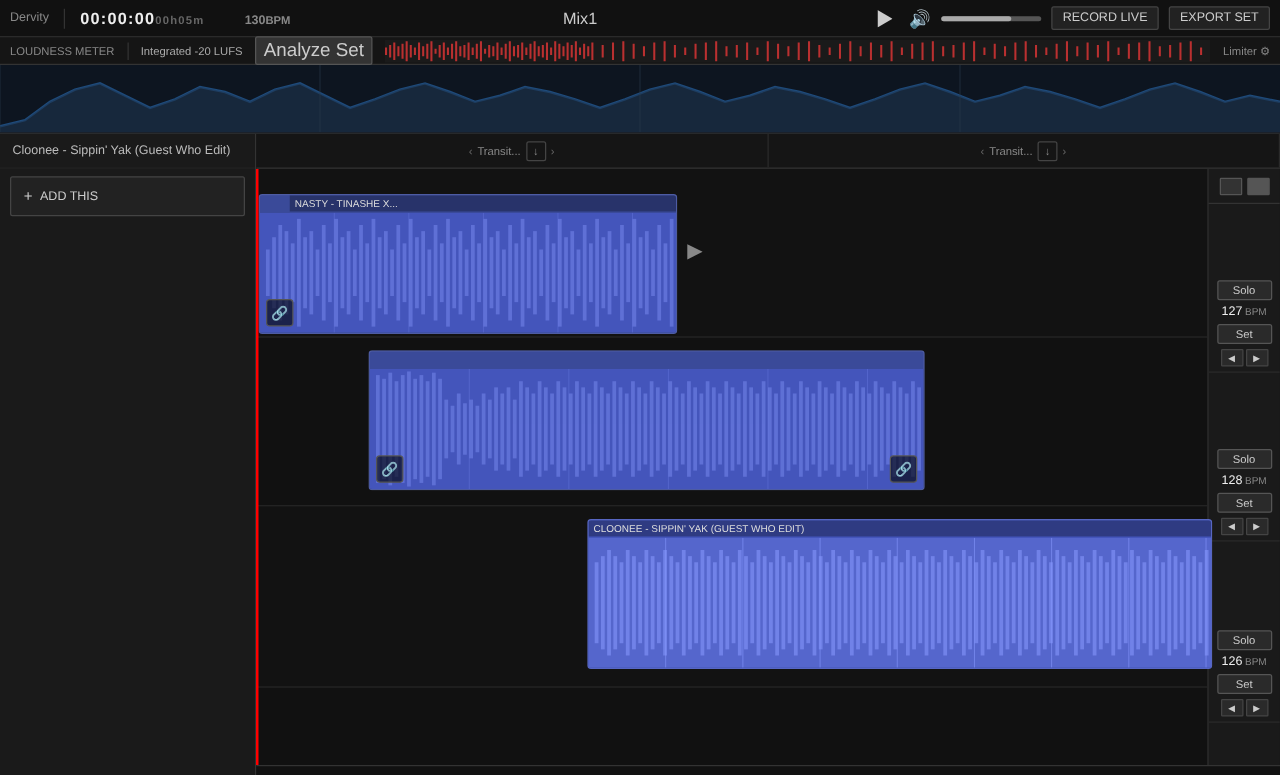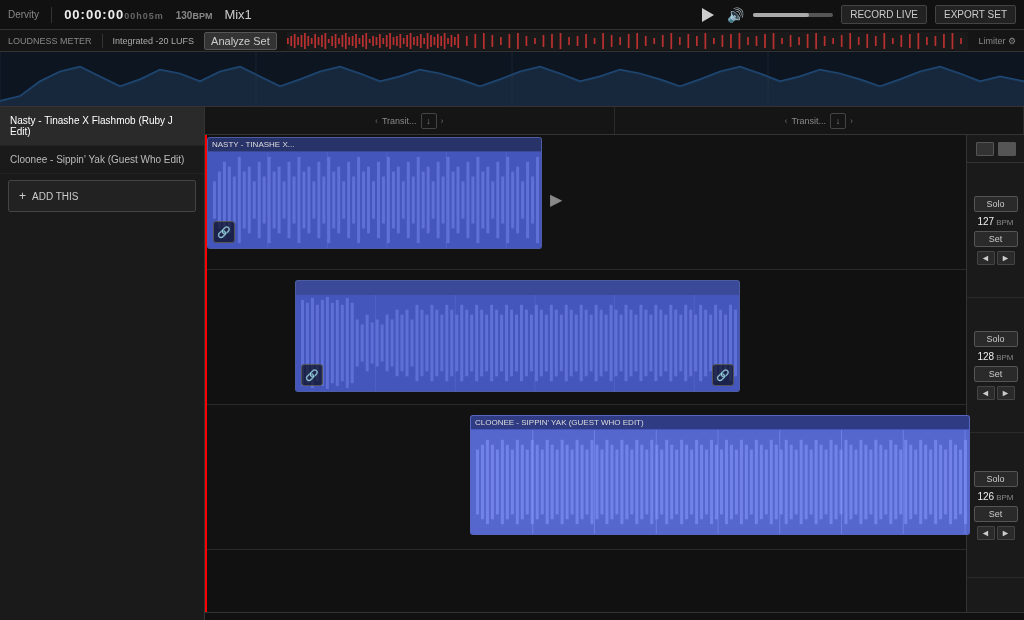--- a/index.html
+++ b/index.html
@@ -33,27 +33,29 @@
     .top-bar-time {
       color: #eee;
       font-size: 13px;
       font-weight: bold;
       letter-spacing: 1px;
     }
     .top-bar-bpm {
       color: #eee;
       font-size: 13px;
       font-weight: bold;
+      margin-left: 20px;
     }
     .top-bar-bpm span {
       color: #888;
       font-size: 10px;
     }
     .top-bar-title {
       flex: 1;
+      text-align: center;
       color: #ccc;
       font-size: 13px;
     }
     .top-bar-controls {
       display: flex;
       align-items: center;
       gap: 8px;
     }
     .play-btn {
       width: 24px;
@@ -122,21 +124,21 @@
     .loudness-integrated {
       font-size: 9px;
       color: #aaa;
       white-space: nowrap;
     }
     .analyze-btn {
       background: #333;
       border: 1px solid #555;
       color: #ccc;
       padding: 2px 6px;
-      font-size: 11px;
+      font-size: 15px;
       cursor: pointer;
       border-radius: 2px;
     }
     .loudness-waveform {
       flex: 1;
       height: 18px;
       background: #1a1a1a;
       position: relative;
       overflow: hidden;
     }
@@ -327,21 +329,21 @@
       border: 1px solid #555;
       border-radius: 1px;
       cursor: pointer;
     }
     .track-controls-section {
       height: 135px;
       border-bottom: 1px solid #2a2a2a;
       display: flex;
       flex-direction: column;
       align-items: center;
-      justify-content: center;
+      justify-content: flex-end;
       gap: 4px;
       padding: 4px;
     }
     .solo-btn {
       background: #2a2a2a;
       border: 1px solid #555;
       color: #ccc;
       padding: 2px 8px;
       font-size: 9px;
       cursor: pointer;
@@ -594,23 +596,20 @@
       <line x1="512" y1="0" x2="512" y2="55"></line>
       <line x1="768" y1="0" x2="768" y2="55"></line>
     </g>
   </svg>
 </div>
 
 <div class="main-content">
 
   <div class="track-list">
 
-    <div class="track-item active">
-      <span>Nasty - Tinashe X Flashmob (Ruby J Edit)</span>
-    </div>
     <div class="track-item">
       <span>Cloonee - Sippin' Yak (Guest Who Edit)</span>
     </div>
 
     <button class="add-track-btn">
       <span class="plus">+</span>
       <span>ADD  THIS</span>
     </button>
   </div>
 
@@ -631,21 +630,21 @@
       </div>
     </div>
 
     <div class="tracks-container">
       <div class="tracks-lanes">
 
         <div class="position-line"></div>
 
         <div class="track-lane">
 
-          <div class="waveform-block" style="left:2px;top:2px;width:335px;height:112px;background:#3a4a99;">
+          <div class="waveform-block" style="left:2px;top:20px;width:335px;height:112px;background:#3a4a99;padding-left:24px;">
             <div class="waveform-block-title">NASTY - TINASHE X...</div>
             <div class="waveform-bg">
               <svg width="100%" height="100%" viewBox="0 0 335 98" preserveAspectRatio="none">
                 <rect width="335" height="98" fill="#4455bb"></rect>
 
                 <g fill="#6677dd" opacity="0.8">
                   <rect x="5" y="30" width="3" height="38"></rect>
                   <rect x="10" y="20" width="3" height="58"></rect>
                   <rect x="15" y="10" width="3" height="78"></rect>
                   <rect x="20" y="15" width="3" height="68"></rect>

